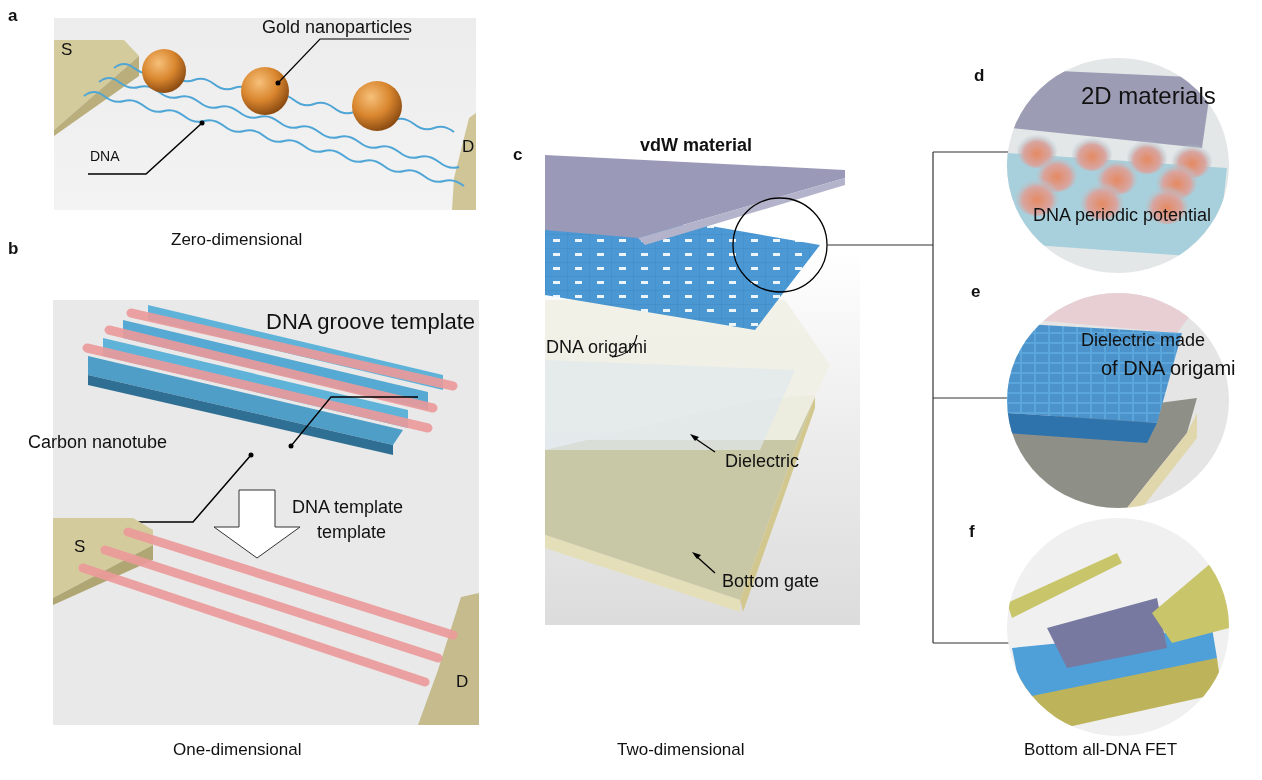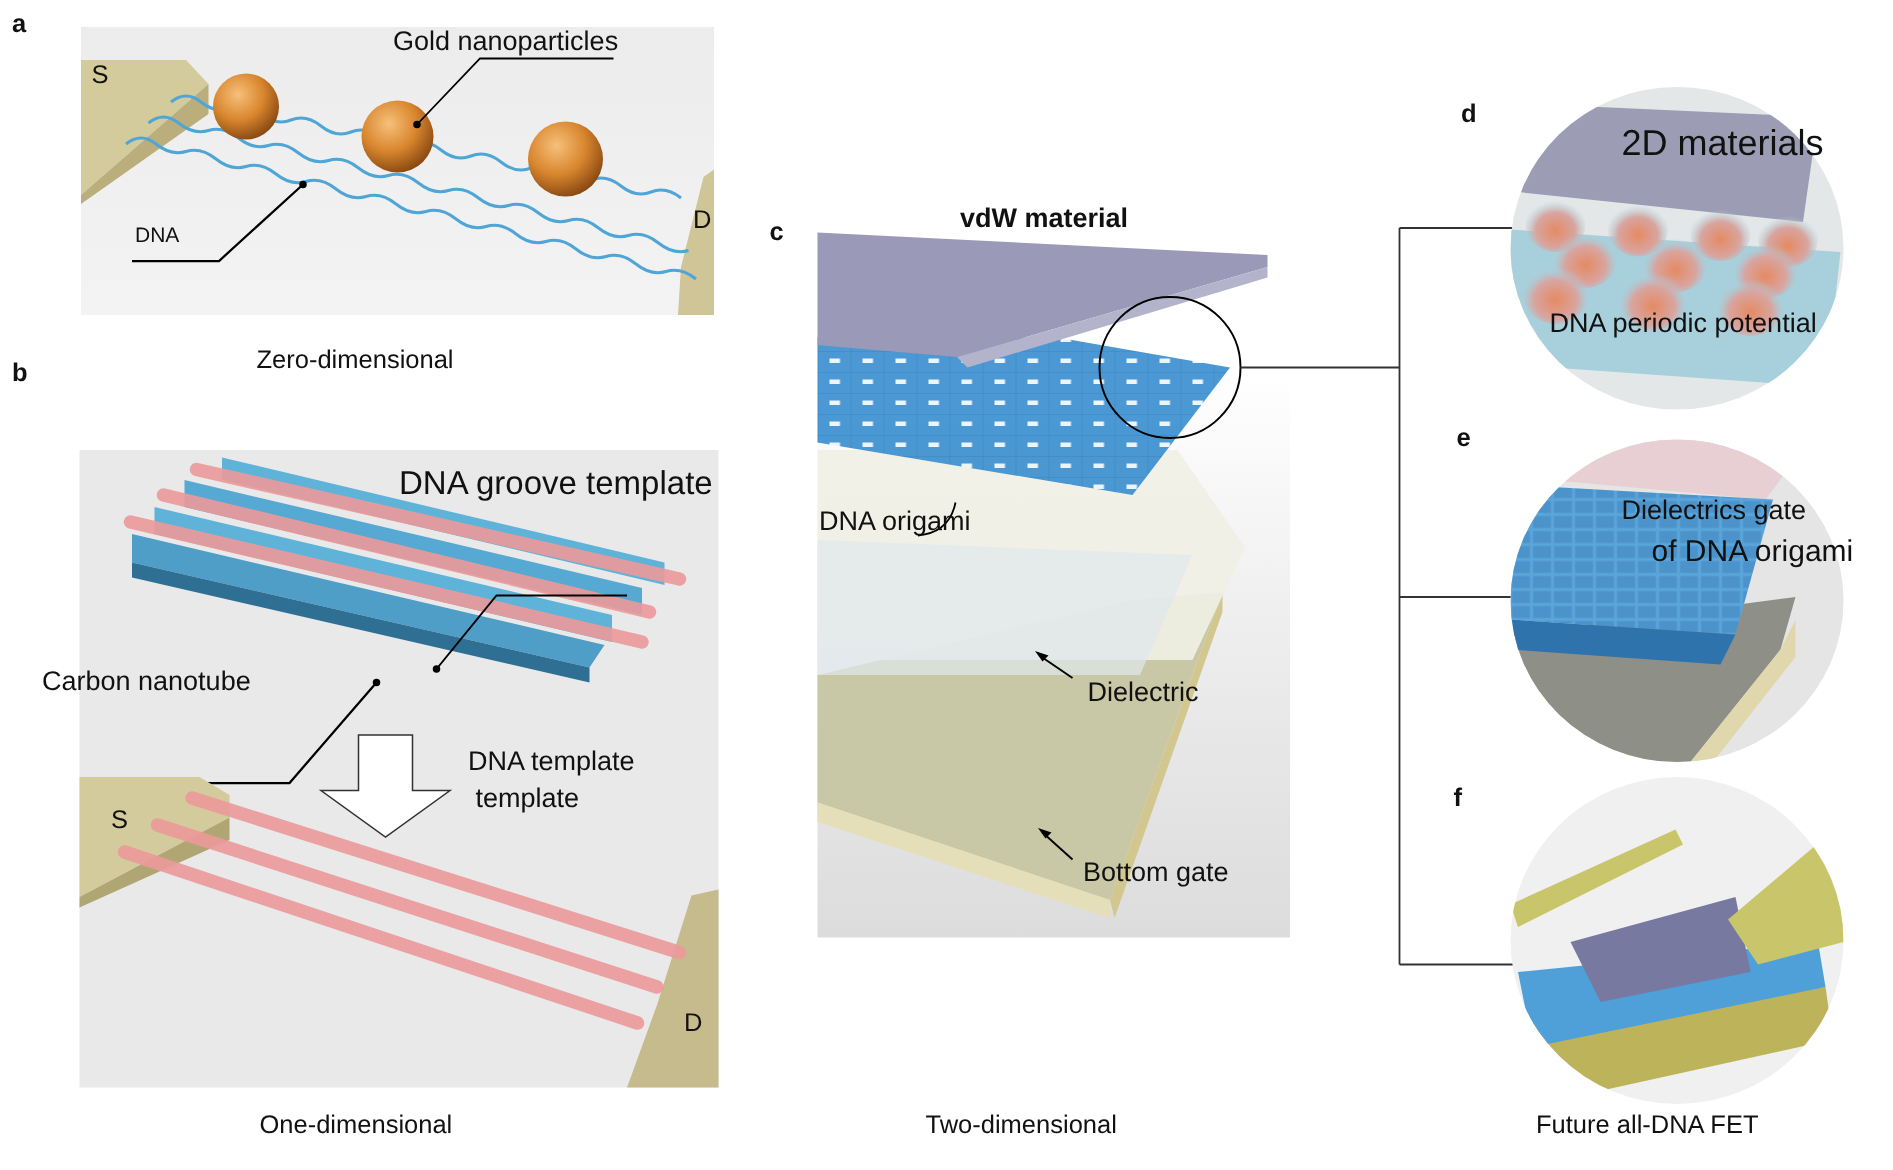--- a/index.html
+++ b/index.html
@@ -82,22 +82,22 @@
     <polygon points="408,297 426,293 426,425 365,425 385,370" fill="#c6bb8c"></polygon>
 
     <g stroke="#ec9a9a" stroke-width="9" stroke-linecap="round" opacity="0.9">
       <line x1="75" y1="232" x2="400" y2="335"></line>
       <line x1="52" y1="250" x2="385" y2="358"></line>
       <line x1="30" y1="268" x2="372" y2="382"></line>
     </g>
   </svg>
 </div>
 <div class="lbl" style="left:266px;top:309px;font-size:22px;">DNA groove template</div>
-<div class="lbl" style="left:28px;top:432px;font-size:18px;margin-top:12px;">Carbon nanotube</div>
-<div class="lbl" style="left:292px;top:497px;font-size:18px;margin-left:20px;">DNA template</div>
+<div class="lbl" style="left:28px;top:432px;font-size:18px;">Carbon nanotube</div>
+<div class="lbl" style="left:292px;top:497px;font-size:18px;">DNA template</div>
 <div class="lbl" style="left:317px;top:522px;font-size:18px;">template</div>
 <div class="lbl" style="left:74px;top:537px;">S</div>
 <div class="lbl" style="left:456px;top:672px;">D</div>
 <div class="caption" style="left:173px;top:740px;">One-dimensional</div>
 
 <div class="panel-letter" style="left:513px;top:145px;">c</div>
 <div class="lbl" style="left:640px;top:135px;font-size:18px;font-weight:bold;">vdW material</div>
 <div class="abs" style="left:545px;top:150px;width:315px;height:475px;">
   <svg width="315" height="475">
     <defs>
@@ -186,26 +186,26 @@
         <rect x="1" y="1" width="12" height="8" fill="#4b93ca"></rect>
       </pattern>
     </defs>
     <polygon points="20,0 200,0 170,40 5,25" fill="#e8cfd4"></polygon>
     <polygon points="0,130 190,105 180,140 120,215 0,215" fill="#8e9088"></polygon>
     <polygon points="120,215 180,140 190,120 190,145 135,215" fill="#e1d7ad"></polygon>
     <polygon points="0,30 175,40 150,130 0,120" fill="url(#origamiE)"></polygon>
     <polygon points="0,120 150,130 140,150 0,140" fill="#2f73ad"></polygon>
   </svg>
 </div>
-<div class="lbl" style="left:1081px;top:330px;font-size:18px;">Dielectrics gate</div>
+<div class="lbl" style="left:1081px;top:330px;font-size:18px;">Dielectric made</div>
 <div class="lbl" style="left:1101px;top:357px;font-size:20px;">of DNA origami</div>
 
 <div class="panel-letter" style="left:969px;top:522px;">f</div>
 <div class="abs" style="left:1007px;top:518px;width:222px;height:218px;border-radius:50%;overflow:hidden;background:#f0f0f0;">
   <svg width="222" height="218">
     <polygon points="10,160 210,140 215,175 20,218" fill="#bdb35a"></polygon>
     <polygon points="5,130 205,110 210,140 15,180" fill="#4f9fd9"></polygon>
     <polygon points="40,110 150,80 160,130 60,150" fill="#7779a0"></polygon>
     <polygon points="0,85 110,35 115,45 5,100" fill="#c9c56a"></polygon>
     <polygon points="145,95 210,40 222,60 222,110 165,125" fill="#c9c56a"></polygon>
   </svg>
 </div>
-<div class="caption" style="left:1024px;top:740px;">Future all-DNA FET</div>
+<div class="caption" style="left:1024px;top:740px;">Bottom all-DNA FET</div>
 
 </body></html>

